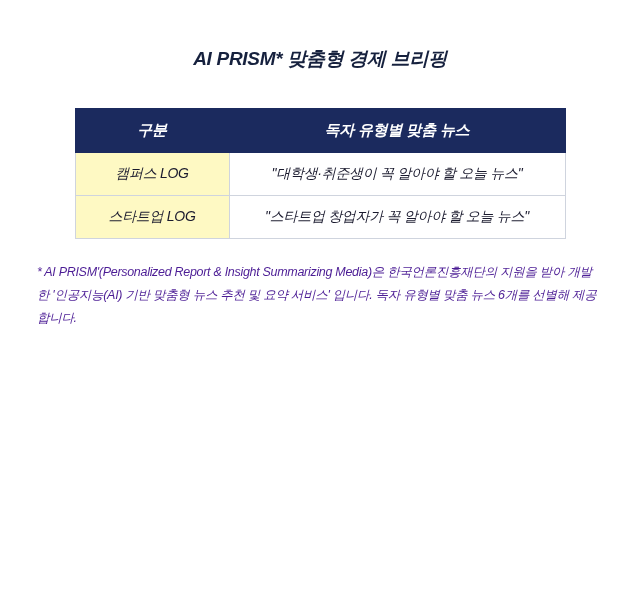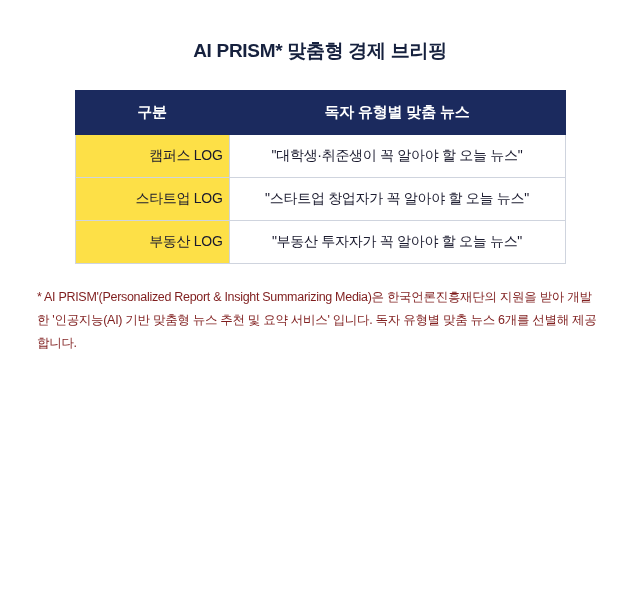--- a/index.html
+++ b/index.html
@@ -11,34 +11,35 @@
     height: 598px;
     background: #ffffff;
     font-family: "Liberation Sans", sans-serif;
     color: #1a1a2e;
     overflow: hidden;
   }
   .page {
     width: 640px;
     height: 598px;
     box-sizing: border-box;
-    padding: 8px;
+    padding: 16px;
     position: relative;
+    font-style: italic;
   }
   .title {
     text-align: center;
     font-size: 19px;
     font-weight: bold;
     color: #16213e;
     letter-spacing: -0.3px;
     padding: 30px 0 22px 0;
   }
   table.brief {
     width: 491px;
-    margin: 4px auto;
+    margin: 14px auto;
     border-collapse: collapse;
     table-layout: fixed;
   }
   table.brief th {
     background: #1b2a5e;
     color: #ffffff;
     font-size: 15px;
     font-weight: bold;
     padding: 12px 4px;
     border: 1px solid #1b2a5e;
@@ -50,33 +51,32 @@
   table.brief td {
     border: 1px solid #cfd4de;
     font-size: 14px;
     padding: 12px 6px;
     text-align: center;
     letter-spacing: -0.3px;
     color: #1a1a2e;
   }
   table.brief td.type {
     width: 145px;
-    background: #fde047;
+    background: #fef9c3;
     font-weight: normal;
-    text-align: right;
   }
   table.brief td.news {
     background: #ffffff;
   }
   .footnote {
     width: 566px;
     margin: 22px auto 5px auto;
     font-size: 12.5px;
     line-height: 1.85;
-    color: #7f1d1d;
+    color: #4c1d95;
     letter-spacing: -0.3px;
     text-align: left;
   }
 </style>
 </head>
 <body>
 
 <div class="page">
 
   <div class="title">AI PRISM* 맞춤형 경제 브리핑</div>
@@ -90,22 +90,18 @@
     </thead>
     <tbody>
       <tr>
         <td class="type">캠퍼스 LOG</td>
         <td class="news">"대학생·취준생이 꼭 알아야 할 오늘 뉴스"</td>
       </tr>
       <tr>
         <td class="type">스타트업 LOG</td>
         <td class="news">"스타트업 창업자가 꼭 알아야 할 오늘 뉴스"</td>
       </tr>
-      <tr>
-        <td class="type">부동산 LOG</td>
-        <td class="news">"부동산 투자자가 꼭 알아야 할 오늘 뉴스"</td>
-      </tr>
     </tbody>
   </table>
 
   <div class="footnote">* AI PRISM'(Personalized Report &amp; Insight Summarizing Media)은 한국언론진흥재단의 지원을 받아 개발한 '인공지능(AI) 기반 맞춤형 뉴스 추천 및 요약 서비스' 입니다. 독자 유형별 맞춤 뉴스 6개를 선별해 제공합니다.</div>
 
 </div>
 
 </body></html>

